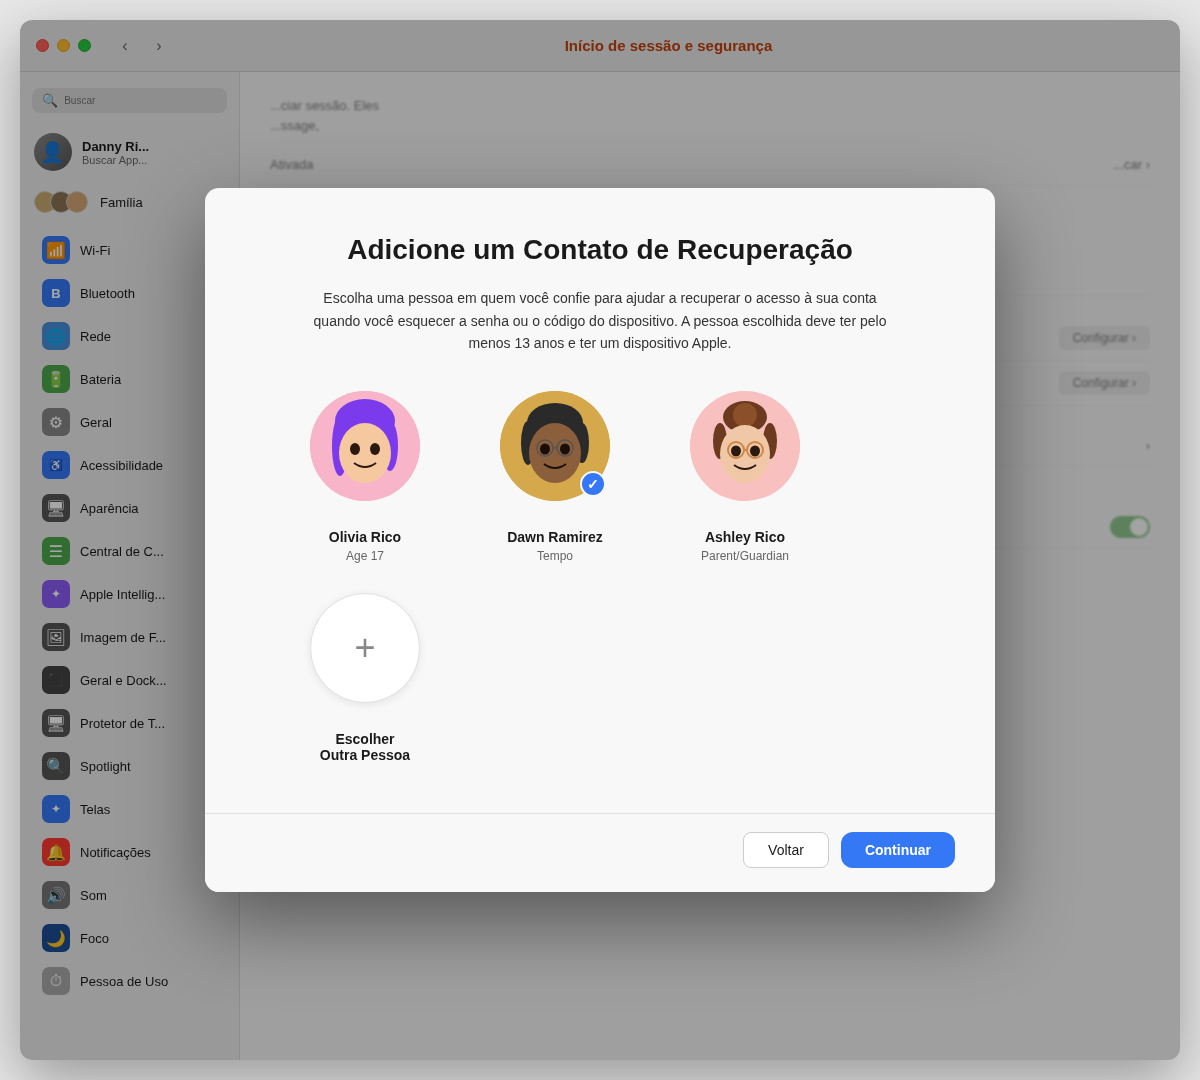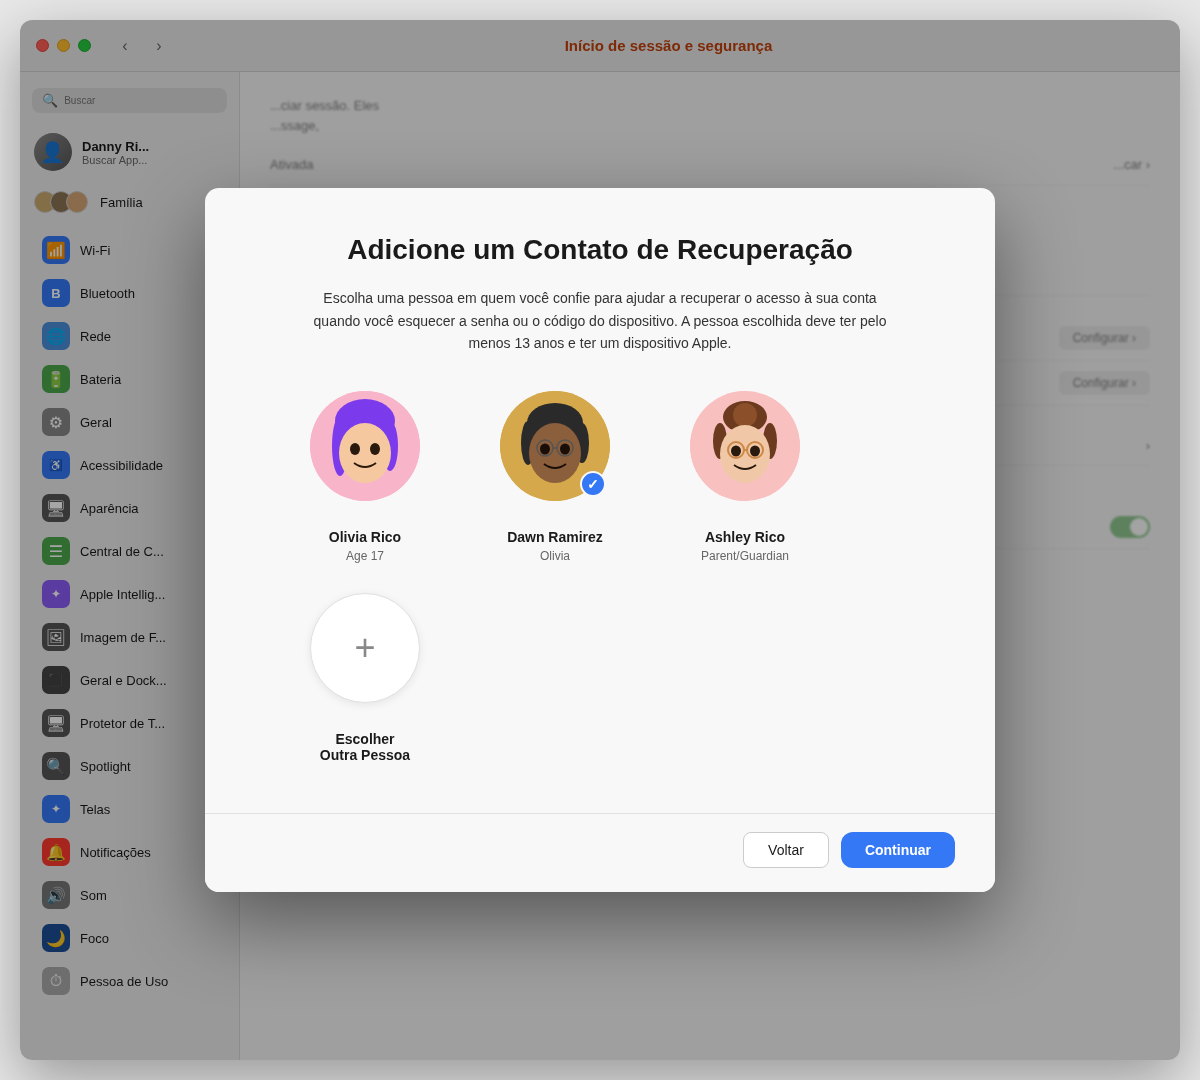--- a/index.html
+++ b/index.html
@@ -631,21 +631,21 @@
                   <path d="M 44 73 Q 55 81 66 73" stroke="#1a0e08" stroke-width="2" fill="none"></path>
 
                   <circle cx="45" cy="57" r="8" fill="none" stroke="#555" stroke-width="1.5"></circle>
                   <circle cx="65" cy="57" r="8" fill="none" stroke="#555" stroke-width="1.5"></circle>
                   <line x1="53" y1="57" x2="57" y2="57" stroke="#555" stroke-width="1.5"></line>
                 </svg>
               </div>
               <div class="contact-check">✓</div>
             </div>
             <span class="contact-name">Dawn Ramirez</span>
-            <span class="contact-desc">Olivia</span>
+            <span class="contact-desc">Tempo</span>
           </div>
 
           <div class="contact-item">
             <div class="contact-avatar-wrap">
               <div class="contact-avatar-circle avatar-ashley">
                 <svg width="110" height="110" viewBox="0 0 110 110" xmlns="http://www.w3.org/2000/svg">
                   <circle cx="55" cy="55" r="55" fill="#f9c0c0"></circle>
 
                   <ellipse cx="55" cy="26" rx="22" ry="16" fill="#6b3a1f"></ellipse>
                   <circle cx="55" cy="24" r="12" fill="#8b4f2a"></circle>

